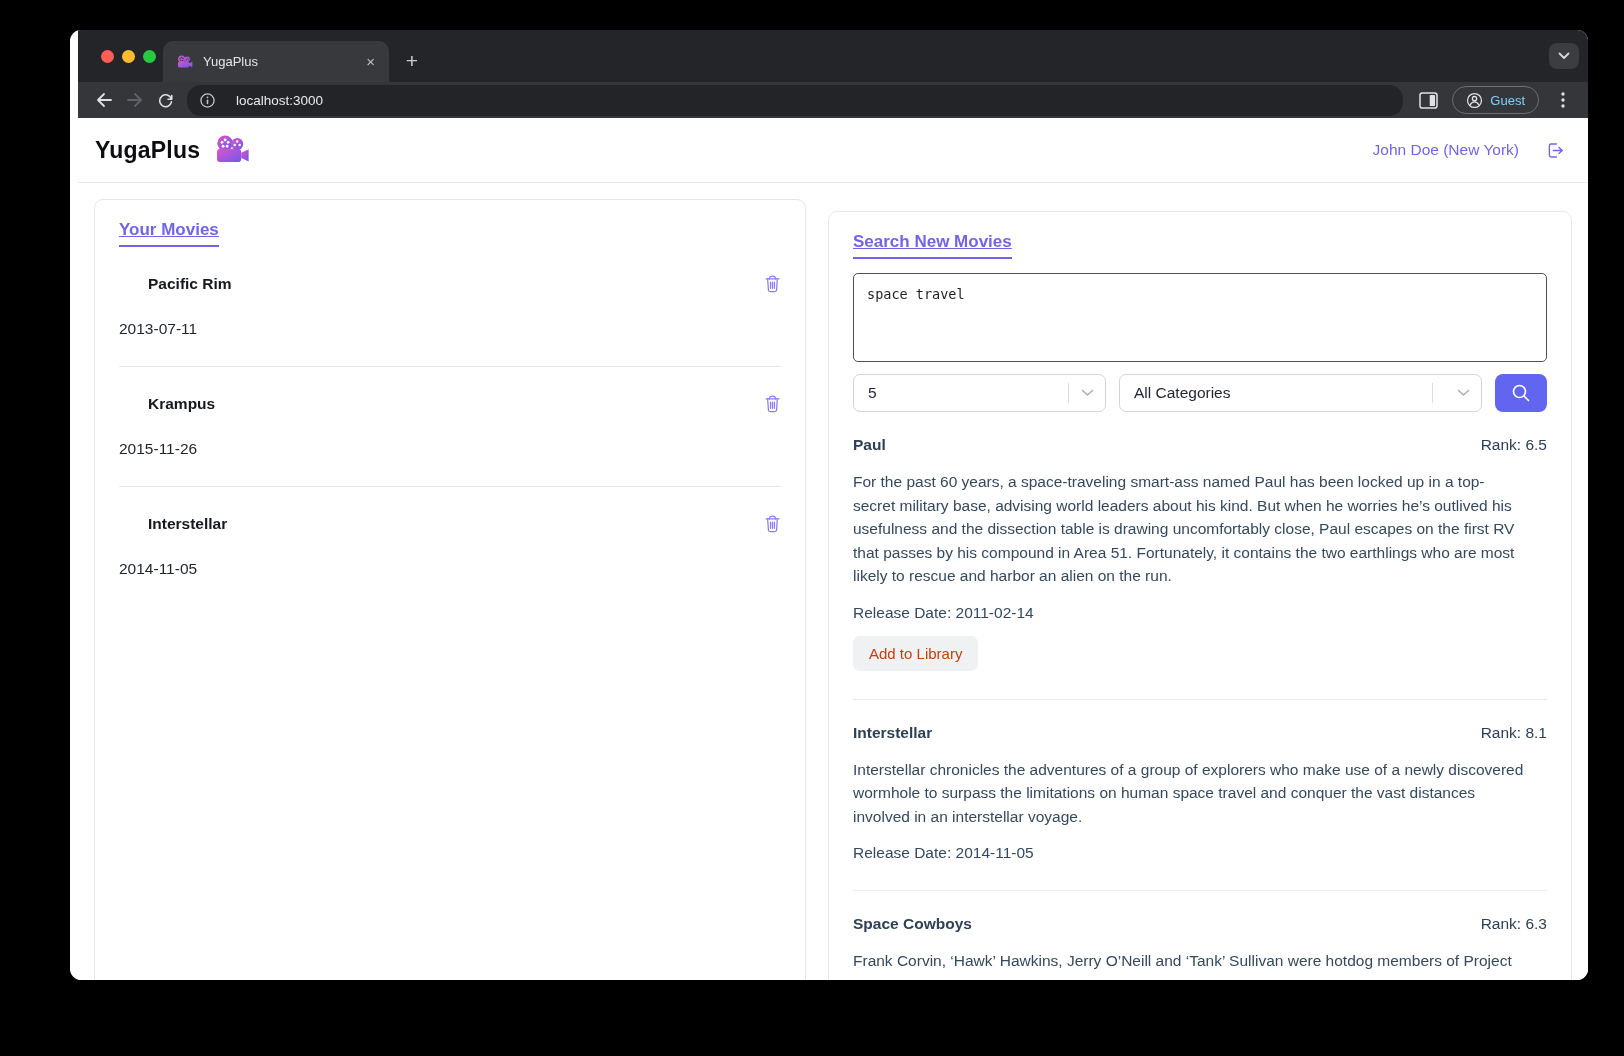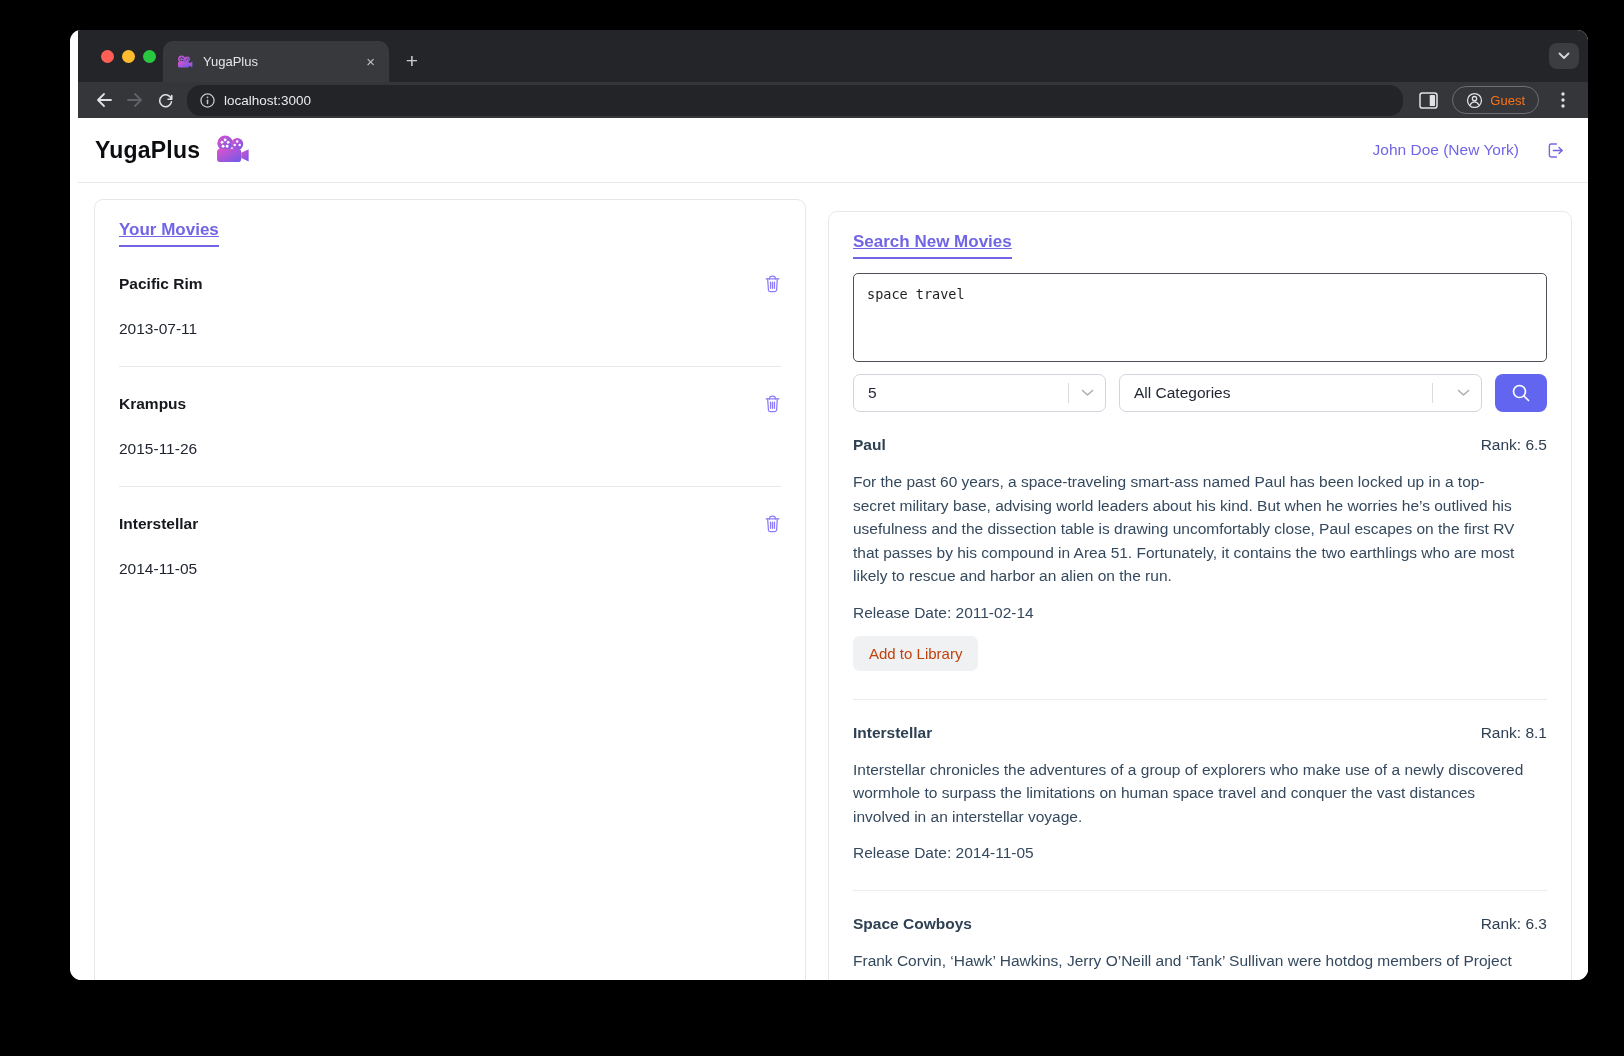--- a/index.html
+++ b/index.html
@@ -33,26 +33,26 @@
     display:flex;align-items:center;justify-content:center;font-weight:300;
   }
   .tabsearch{
     position:absolute;right:9px;top:13px;width:30px;height:26px;background:#3c3d41;
     border-radius:8px;display:flex;align-items:center;justify-content:center;
   }
   .toolbar{height:36px;background:#35363a;display:flex;align-items:center;padding:0 10px;flex-shrink:0;}
   .navbtn{width:31px;height:30px;display:flex;align-items:center;justify-content:center;flex-shrink:0;}
   .urlbar{
     flex:1;height:31px;background:#232428;border-radius:14px;margin:0 10px 0 6px;
-    display:flex;align-items:center;padding:0 13px;gap:9px;min-width:0;
+    display:flex;align-items:center;padding:0 13px;gap:21px;min-width:0;
   }
   .url-text{color:#e8eaed;font-size:13.5px;white-space:nowrap;}
   .guest-pill{
     height:28px;border:1px solid #6b6e73;border-radius:14px;display:flex;align-items:center;
-    gap:7px;padding:0 13px;color:#f97316;font-size:13px;margin:0 8px;box-sizing:border-box;
+    gap:7px;padding:0 13px;color:#7dd3fc;font-size:13px;margin:0 8px;box-sizing:border-box;
   }
   
   .app{flex:1;background:#fff;display:flex;flex-direction:column;overflow:hidden;}
   .app-header{
     height:64px;flex-shrink:0;border-bottom:1px solid #e7e8ec;
     display:flex;align-items:center;justify-content:space-between;padding:0 22px 0 17px;
   }
   .brand{display:flex;align-items:center;gap:15px;}
   .brand-title{font-size:23px;font-weight:bold;color:#0c0d10;letter-spacing:.2px;}
   .userbox{display:flex;align-items:center;gap:26px;}
@@ -64,21 +64,21 @@
   }
   .card.left{width:712px;flex-shrink:0;}
   .card.right{flex:1;margin-top:12px;}
   .section-title{
     display:inline-block;color:#7165e6;font-size:17px;font-weight:bold;
     padding-bottom:5px;border-bottom:2px solid #7165e6;margin-top:4px;text-decoration:underline;
   }
   
   .movie-item{padding:27px 0 28px;border-bottom:1px solid #e7e8ec;}
   .movie-item.last{border-bottom:none;}
-  .movie-row{display:flex;justify-content:space-between;align-items:center;}
+  .movie-row{display:flex;justify-content:space-between;align-items:center;margin-left:29px;}
   .movie-title{font-size:15.5px;font-weight:bold;color:#16181d;}
   .movie-date{margin-top:27px;font-size:15.5px;color:#1f2430;}
   .icon-btn{background:none;border:none;padding:0;margin:0;cursor:pointer;display:flex;align-items:center;}
   
   .query-box{
     display:block;width:100%;box-sizing:border-box;height:89px;margin-top:14px;
     border:1px solid #4e5158;border-radius:5px;padding:11px 13px;
     font-family:"DejaVu Sans Mono","Liberation Mono",monospace;font-size:13.5px;color:#1c1e21;
     resize:none;outline:none;background:#fff;line-height:1.4;
   }

